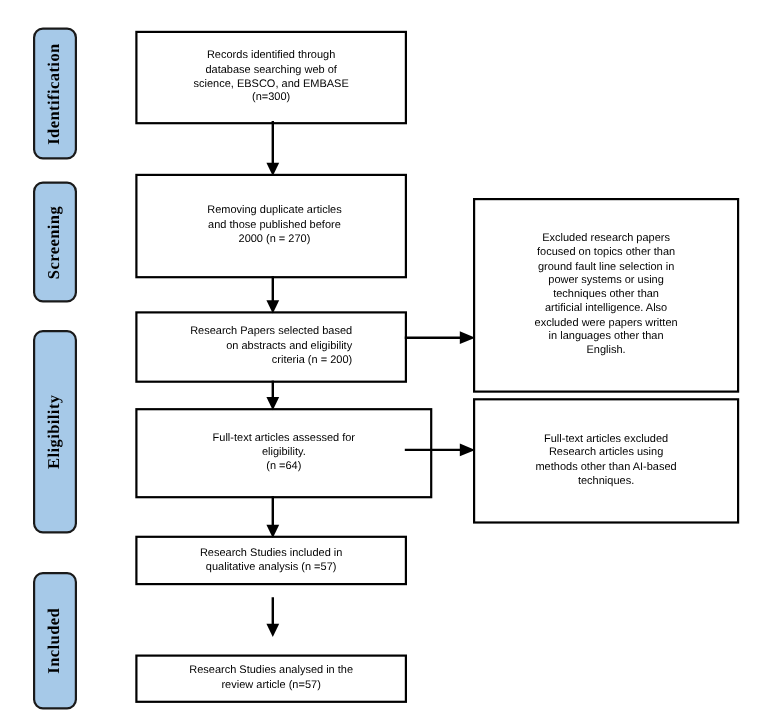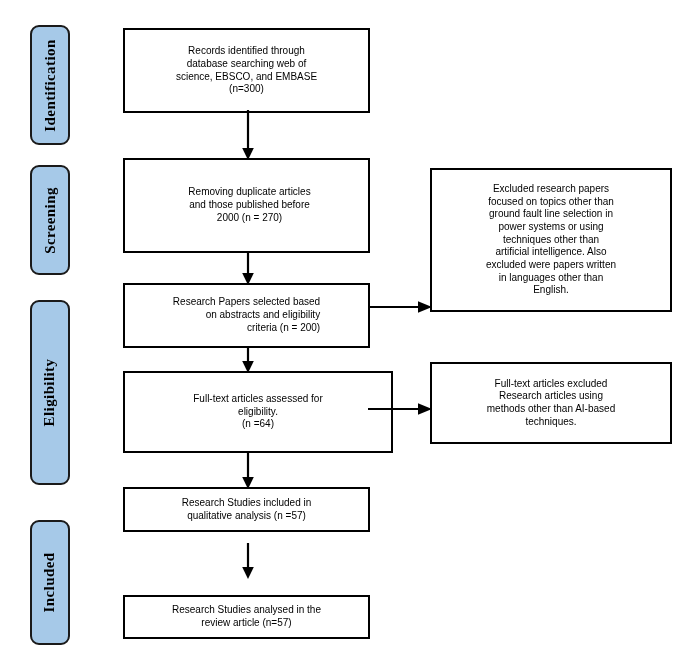--- a/index.html
+++ b/index.html
@@ -118,33 +118,33 @@
   <div class="flow-box" style="left:123px; top:487px; width:247px; height:45px;">
     <span class="box-text">Research Studies included in
 qualitative analysis (n =57)</span>
   </div>
 
   <div class="flow-box" style="left:123px; top:595px; width:247px; height:44px;">
     <span class="box-text">Research Studies analysed in the
 review article (n=57)</span>
   </div>
 
-  <div class="flow-box" style="left:430px; top:168px; width:242px; height:144px;">
+  <div class="flow-box" style="left:430px; top:180px; width:242px; height:177px;">
     <span class="box-text">Excluded research papers
 focused on topics other than
 ground fault line selection in
 power systems or using
 techniques other than
 artificial intelligence.  Also
 excluded were papers written
 in languages other than
 English.</span>
   </div>
 
-  <div class="flow-box" style="left:430px; top:362px; width:242px; height:82px;">
+  <div class="flow-box" style="left:430px; top:362px; width:242px; height:114px;">
     <span class="box-text">Full-text articles excluded
 Research articles using
 methods other than AI-based
 techniques.</span>
   </div>
 
   <div class="conn" style="left:238px; top:110px; width:20px; height:52px;">
     <svg width="20" height="52" viewBox="0 0 20 52">
       <line x1="10" y1="0" x2="10" y2="40" stroke="#000000" stroke-width="2.2"></line>
       <polygon points="10,50 4.2,38 15.8,38" fill="#000000"></polygon>

